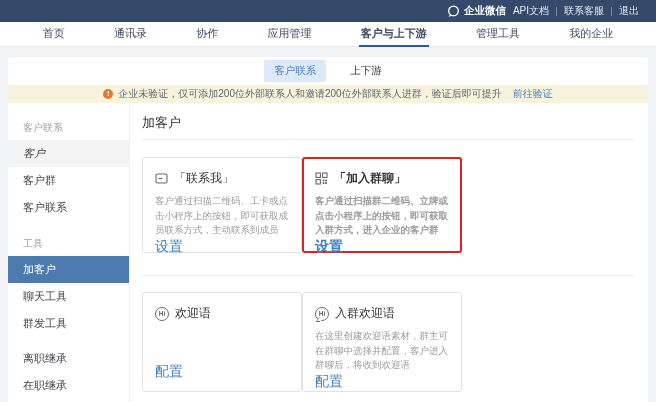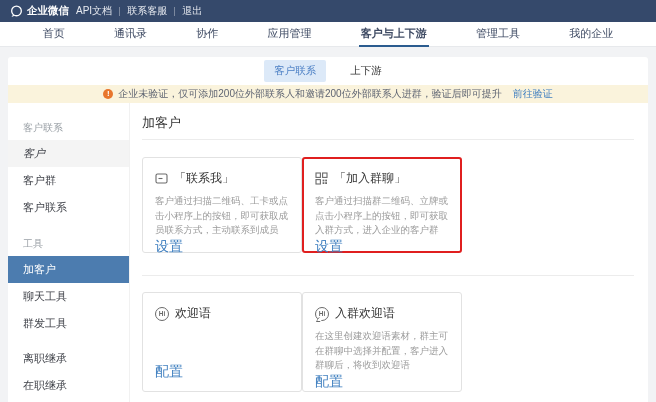--- a/index.html
+++ b/index.html
@@ -6,21 +6,21 @@
     --topbar_bg:#35496B; --nav_text:#3E4A63; --nav_active_underline:#2B5C8F;
     --tab_active_bg:#DCE9F8; --tab_active_text:#4B7FC4; --notice_bg:#FAF3DC;
     --warning_orange:#E8762D; --link_blue:#4180C0; --sidebar_active_bg:#4C7CAF;
     --highlight_red:#E01F1F; --page_bg:#F2F3F5; --border_gray:#E4E4E4;
   }
   *{margin:0;padding:0;box-sizing:border-box;}
   html,body{width:656px;height:402px;overflow:hidden;}
   body{font-family:"Liberation Sans","DejaVu Sans",sans-serif;background:var(--page_bg);color:#333;}
 
   
-  .topbar{height:22px;background:var(--topbar_bg);display:flex;align-items:center;justify-content:flex-start;padding:0 10px;}
+  .topbar{height:22px;background:var(--topbar_bg);display:flex;align-items:center;justify-content:flex-end;padding:0 10px;}
   .logo{display:flex;align-items:center;gap:4px;color:#fff;font-size:10.5px;font-weight:bold;}
   .topbar-links{display:flex;align-items:center;color:#E8EBF1;font-size:10px;}
   .topbar-links span{cursor:pointer;padding:0 7px;}
   .tb-sep{width:1px;height:9px;background:rgba(255,255,255,.35);}
 
   
   .nav{height:25px;background:#fff;display:flex;justify-content:space-around;align-items:center;padding:0 18px;border-bottom:1px solid #E7E9EC;}
   .nav-item{font-size:11px;color:var(--nav_text);line-height:23px;border-bottom:2px solid transparent;cursor:pointer;padding:0 2px;}
   .nav-item.active{border-bottom-color:var(--nav_active_underline);font-weight:bold;}
 
@@ -46,21 +46,21 @@
   .side-item{font-size:11px;color:#40434A;height:27px;line-height:27px;padding-left:15px;cursor:pointer;}
   .side-item.hovered{background:#F4F4F4;font-style:italic;}
   .side-item.active{background:var(--sidebar_active_bg);color:#fff;}
   .side-gap{height:8px;}
 
   
   .content{flex:1;padding:0 14px 0 12px;display:flex;flex-direction:column;min-width:0;}
   .page-title{font-size:13px;color:#333;height:37px;line-height:40px;border-bottom:1px solid #ECECEC;}
   .cards-row{display:flex;margin-top:17px;}
   .card{width:160px;height:96px;border:1px solid #E2E2E2;border-radius:3px;padding:12px 12px 10px;display:flex;flex-direction:column;background:#fff;}
-  .card.highlighted{border:2px solid var(--highlight_red);padding:11px 11px 12px;}
+  .card.highlighted{border:2px solid var(--highlight_red);padding:11px 11px 12px;font-weight:bold;}
   .card-head{display:flex;align-items:center;gap:6px;}
   .card-title{font-size:12px;color:#333;}
   .card-desc{font-size:9.5px;color:#9B9B9B;line-height:1.55;margin-top:7px;}
   .card-link{font-size:14px;color:var(--link_blue);text-decoration:none;margin-top:auto;cursor:pointer;}
   .row-divider{border-top:1px solid #ECECEC;margin-top:22px;}
   .cards-row.second{margin-top:16px;}
   .cards-row.second .card{height:100px;}
   .cicon{flex:0 0 auto;display:flex;align-items:center;justify-content:center;color:#6A6A6A;}
   .hi-badge{width:14px;height:14px;border:1px solid #6A6A6A;border-radius:50%;font-size:6.5px;line-height:12px;text-align:center;color:#6A6A6A;font-weight:bold;}
   .hi-badge.tail{position:relative;}

